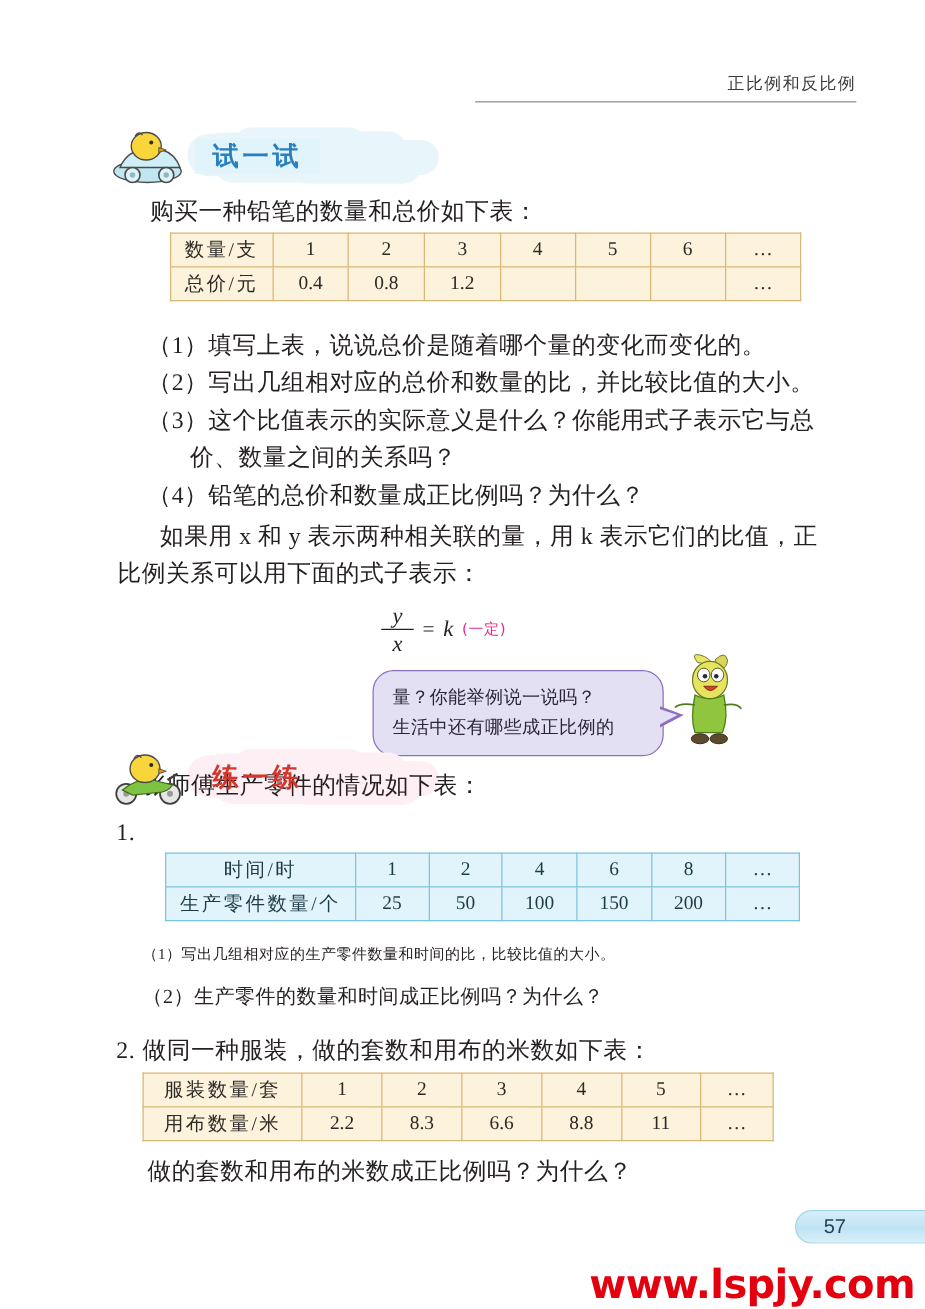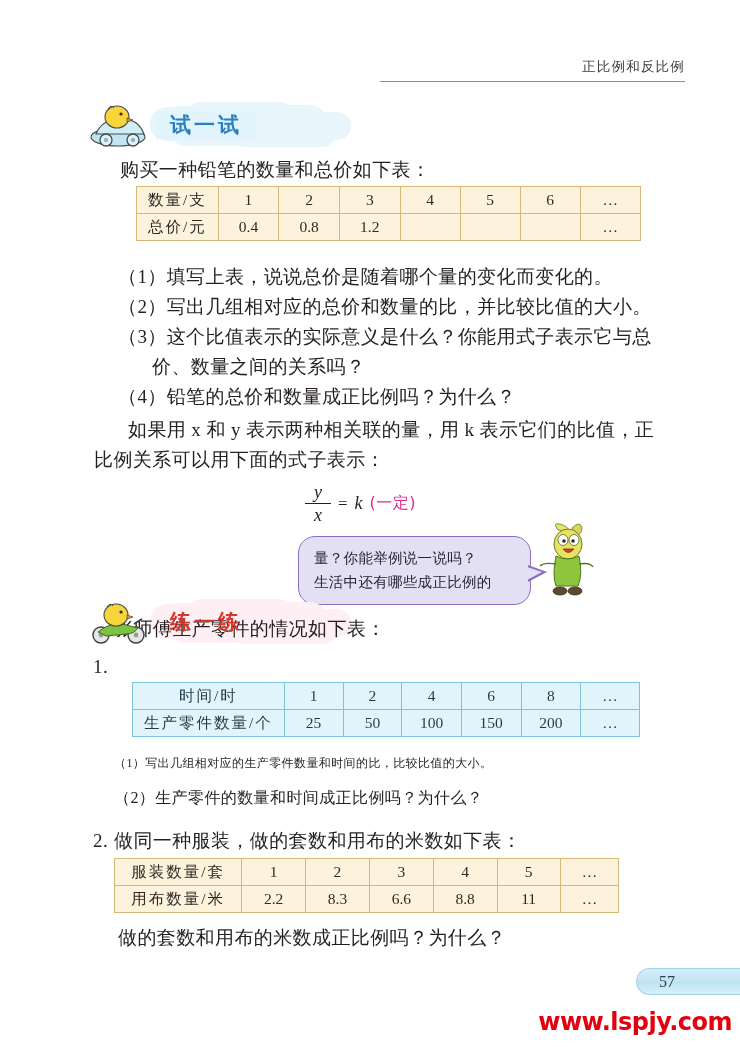--- a/index.html
+++ b/index.html
@@ -105,21 +105,21 @@
     display: flex;
     align-items: center;
     gap: 7px;
   }
   .frac { display: inline-flex; flex-direction: column; align-items: center; line-height: 1; }
   .frac .num { font-style: italic; padding-bottom: 2px; font-size: 18px; }
   .frac .bar { width: 26px; height: 1.4px; background: #241f20; }
   .frac .den { font-style: italic; padding-top: 2px; font-size: 18px; }
   .formula .eq { font-size: 17px; }
   .formula .kk { font-style: italic; font-size: 18px; }
-  .formula .fixed { color: #e0298f; font-size: 16px; letter-spacing: 0.5px;
+  .formula .fixed { color: #e0298f; font-size: 12px; letter-spacing: 0.5px;
                     font-family: "DejaVu Sans", "Liberation Sans", sans-serif; }
 
   
   .bubble {
     position: absolute;
     background: #e4e0f4;
     border: 1.6px solid #8d6fc0;
     border-radius: 17px;
     padding: 9px 13px 10px 15px;
     font-size: 14.5px;
@@ -158,29 +158,29 @@
     border: 1px solid #9fd4e8;
     border-right: none;
     box-sizing: border-box;
   }
   .pagenum span {
     position: absolute;
     left: 22px;
     top: 4px;
     font-size: 16px;
     color: #28424f;
-    font-family: Liberation Serif, serif;
+    font-family: Liberation Sans, sans-serif;
   }
   .watermark {
     position: absolute;
     right: 8px;
     top: 1008px;
     font-family: "DejaVu Sans", "Liberation Sans", sans-serif;
     font-weight: bold;
-    font-size: 24px;
+    font-size: 32px;
     color: #e3000f;
     letter-spacing: -0.5px;
   }
 </style>
 </head>
 <body>
 
 <div class="runhead">
   <span>正比例和反比例</span>
 </div>

